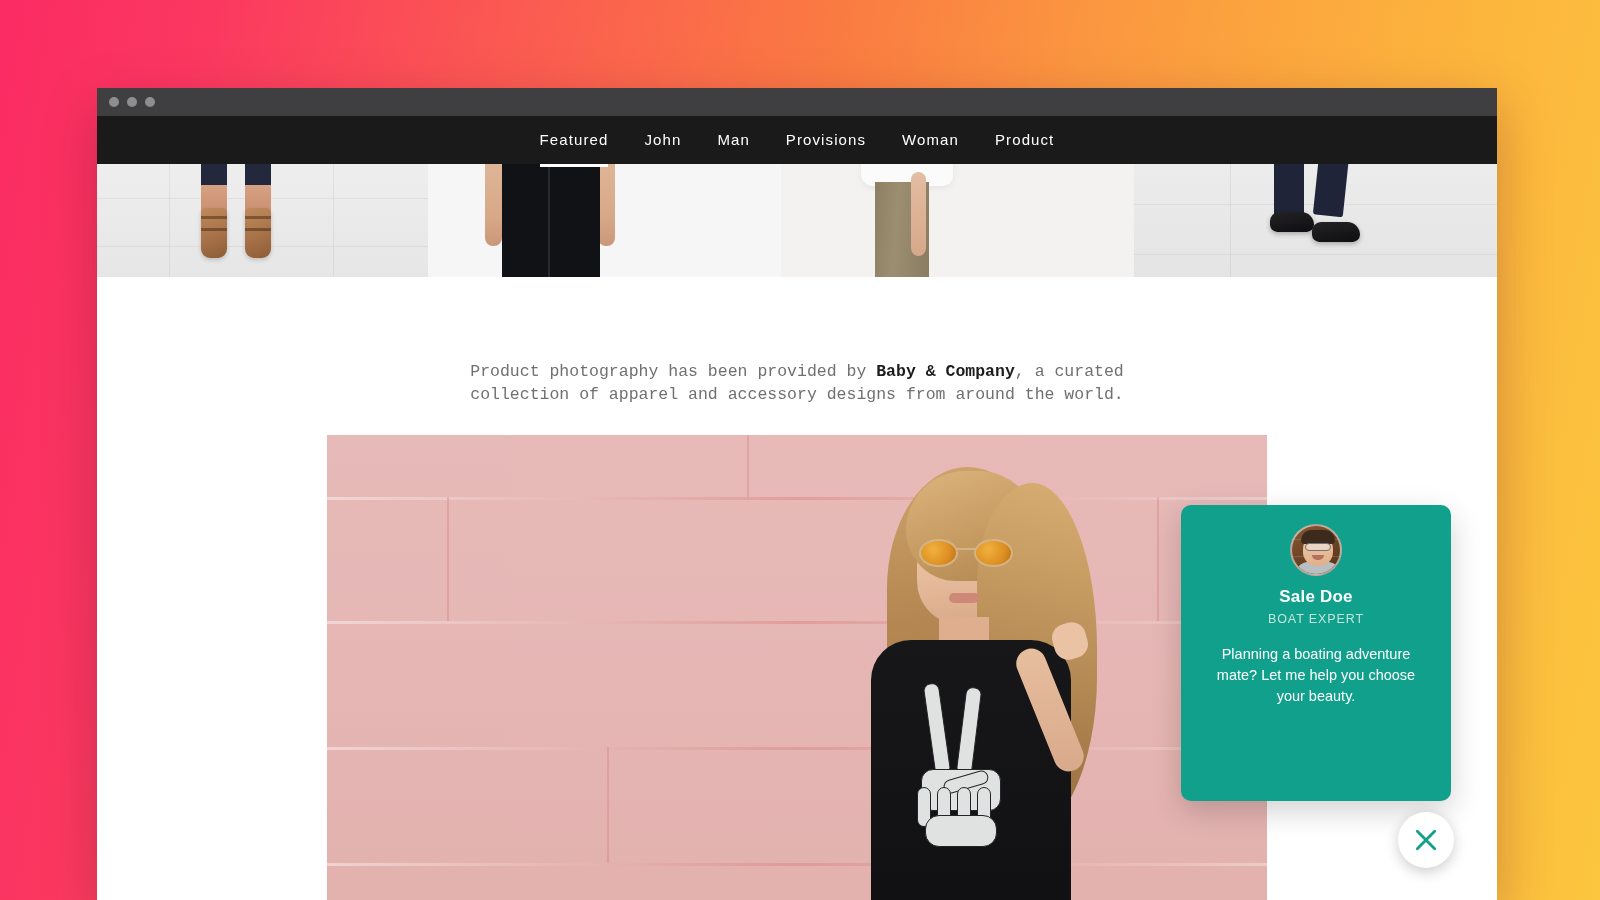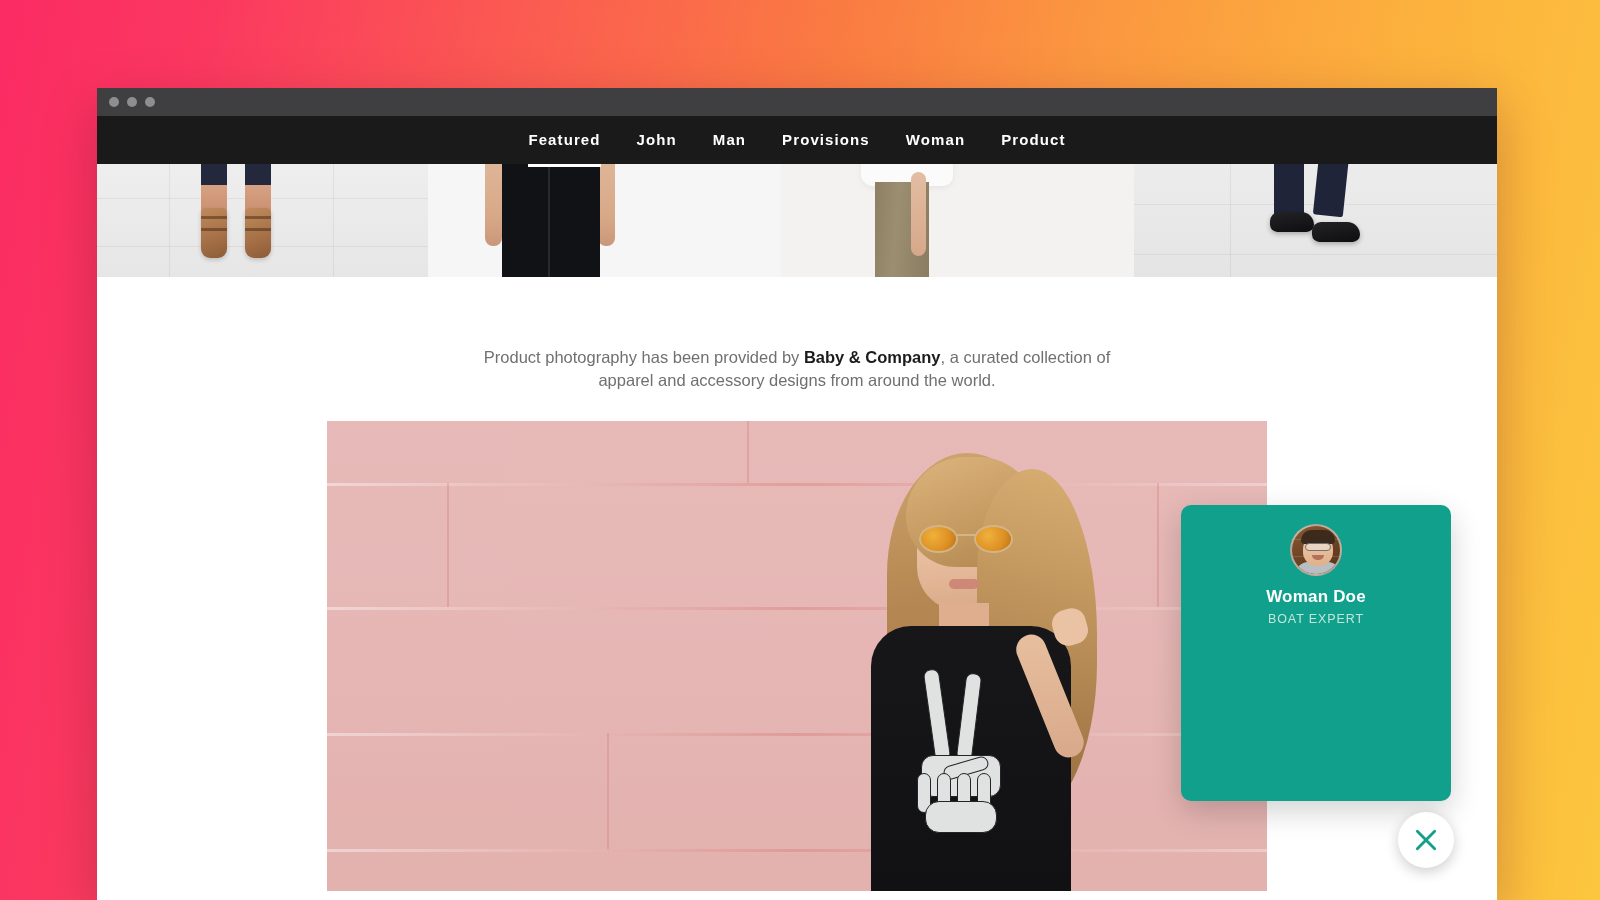--- a/index.html
+++ b/index.html
@@ -57,21 +57,21 @@
   }
   .nav-list {
     display: flex;
     align-items: center;
     gap: 36px;
     list-style: none;
   }
   .nav-item {
     color: #ffffff;
     font-size: 15px;
-    font-weight: bold;
+    font-weight: normal;
     letter-spacing: 1.1px;
     cursor: pointer;
     position: relative;
     padding-bottom: 2px;
   }
   .nav-item.active::after {
     content: "";
     position: absolute;
     left: 0; right: 0;
     bottom: -17px;
@@ -184,26 +184,26 @@
     padding-top: 62px;
     text-align: center;
   }
   .headline {
     font-size: 27px;
     font-weight: bold;
     color: #1c1c1c;
     letter-spacing: 0.6px;
   }
   .subcopy {
-    margin: 7px auto 0;
+    margin: 21px auto 0;
     width: 660px;
     font-size: 16.5px;
     line-height: 1.42;
     color: #707070;
-    font-family: Liberation Sans, sans-serif;
+    font-family: Liberation Mono, monospace;
   }
   .subcopy a {
     color: #1c1c1c;
     font-weight: bold;
     text-decoration: none;
   }
 
   
   .feature-photo {
     position: relative;
@@ -545,22 +545,23 @@
     <div class="av-brick" style="top:13px;"></div>
     <div class="av-brick" style="top:30px;"></div>
     <div class="av-brick" style="top:44px;"></div>
     <div class="av-body"></div>
     <div class="av-head"></div>
     <div class="av-hair"></div>
     <div class="av-glass"></div>
     <div class="av-smile"></div>
   </div>
 
-  <div class="agent-name">Woman Doe</div>
+  <div class="agent-name">Sale Doe</div>
   <div class="agent-role">BOAT EXPERT</div>
+  <div class="agent-msg">Planning a boating adventure mate? Let me help you choose your beauty.</div>
 
 </div>
 
 <button class="close-fab">
   <svg class="close-icon" viewBox="0 0 24 24" aria-hidden="true">
     <path d="M4 4 L20 20 M20 4 L4 20" stroke="#12A08C" stroke-width="2.6" stroke-linecap="round" fill="none"></path>
   </svg>
 </button>
 
 </body></html>

